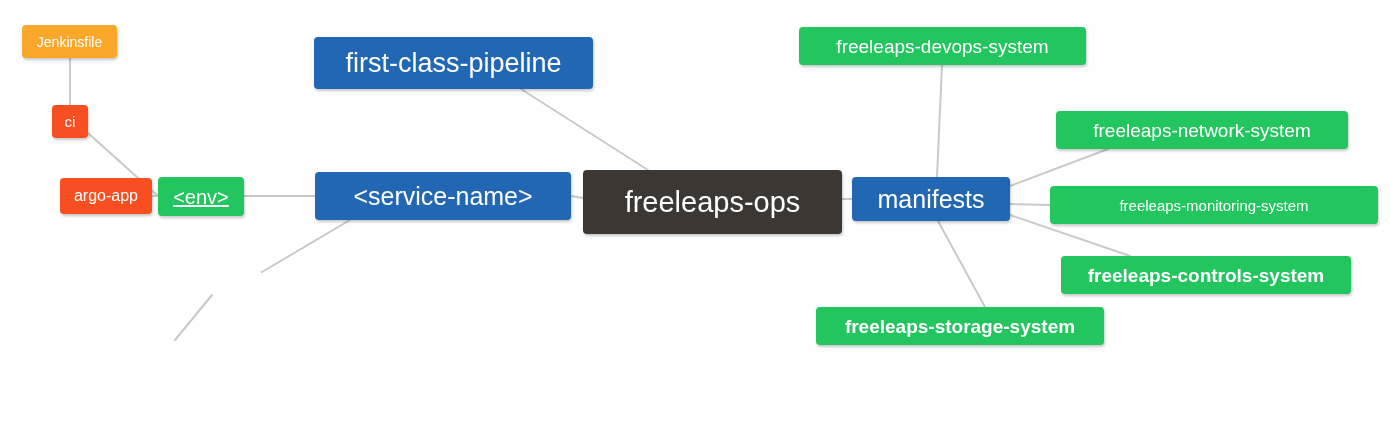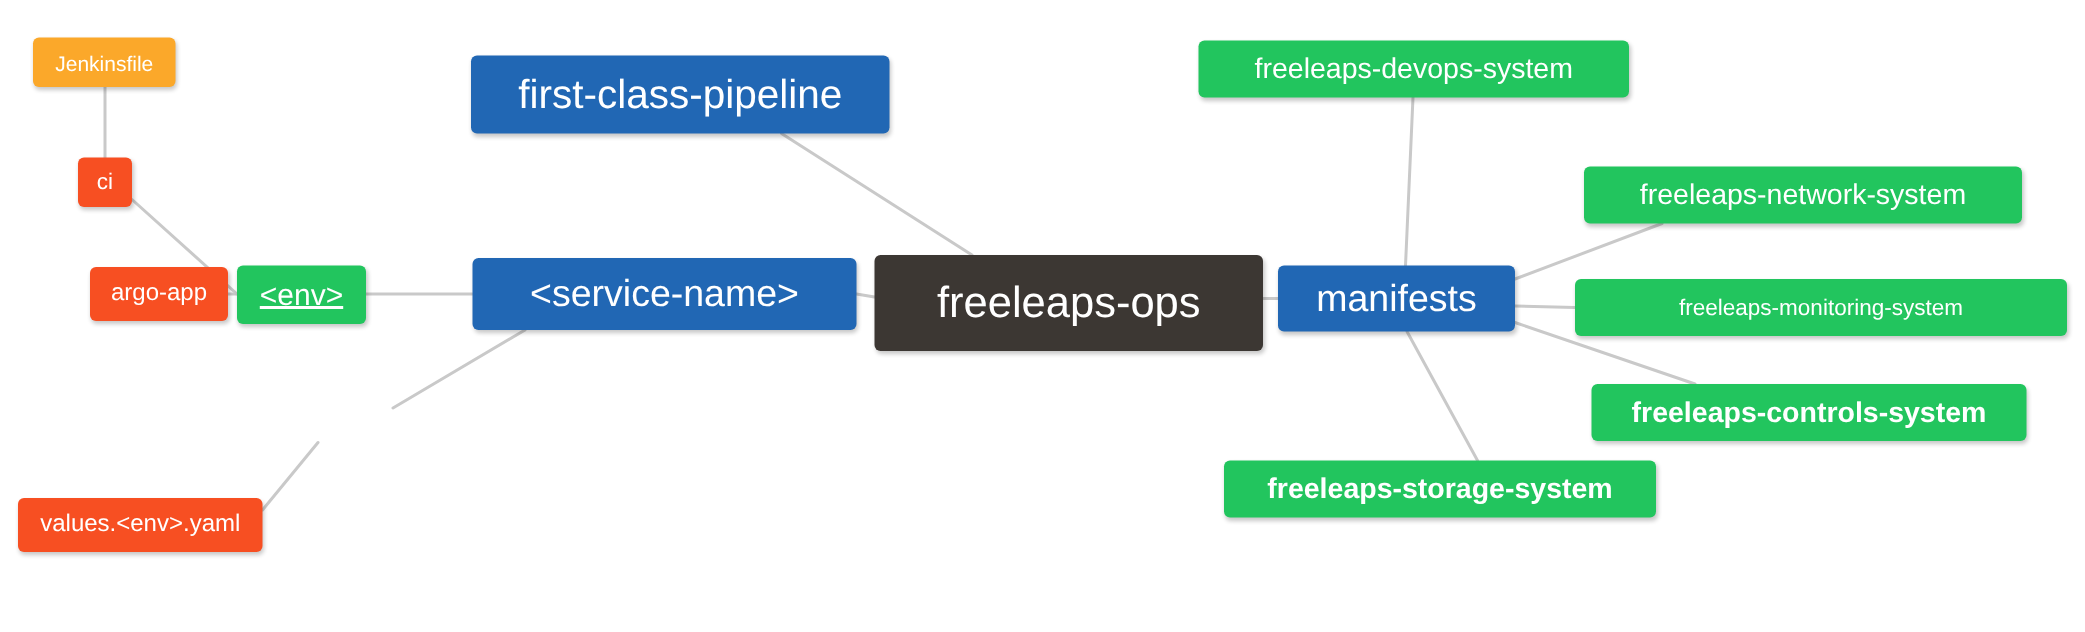--- a/index.html
+++ b/index.html
@@ -62,21 +62,20 @@
       <line x1="937" y1="177" x2="942" y2="65" stroke="#c9c9c9" stroke-width="2" stroke-linecap="round"></line>
       <line x1="1010" y1="186" x2="1108" y2="149" stroke="#c9c9c9" stroke-width="2" stroke-linecap="round"></line>
       <line x1="1010" y1="204" x2="1050" y2="205" stroke="#c9c9c9" stroke-width="2" stroke-linecap="round"></line>
       <line x1="1010" y1="215" x2="1130" y2="256" stroke="#c9c9c9" stroke-width="2" stroke-linecap="round"></line>
       <line x1="938" y1="221" x2="985" y2="307" stroke="#c9c9c9" stroke-width="2" stroke-linecap="round"></line>
     </svg>
 <div class="node n-amber" style="left: 22px; top: 25px; width: 95px; height: 33px; font-size: 14px;">Jenkinsfile</div>
     <div class="node n-red" style="left: 52px; top: 105px; width: 36px; height: 33px; font-size: 15px;">ci</div>
     <div class="node n-red" style="left: 32px; top: 178px; width: 92px; height: 36px; font-size: 16px; margin-left: 28px;">argo-app</div>
     <div class="node n-green" style="left: 158px; top: 177px; width: 86px; height: 39px; font-size: 20px; text-decoration: underline;">&lt;env&gt;</div>
-    <div class="node n-red" style="left: 12px; top: 332px; width: 163px; height: 36px; font-size: 16px;">values.&lt;env&gt;.yaml</div>
     <div class="node n-blue" style="left: 315px; top: 172px; width: 256px; height: 48px; font-size: 25px;">&lt;service-name&gt;</div>
     <div class="node n-blue" style="left: 314px; top: 37px; width: 279px; height: 52px; font-size: 27px;">first-class-pipeline</div>
     <div class="node n-root" style="left: 583px; top: 170px; width: 259px; height: 64px; font-size: 29px;">freeleaps-ops</div>
     <div class="node n-blue" style="left: 852px; top: 177px; width: 158px; height: 44px; font-size: 25px;">manifests</div>
     <div class="node n-green" style="left: 799px; top: 27px; width: 287px; height: 38px; font-size: 19px;">freeleaps-devops-system</div>
     <div class="node n-green" style="left: 1056px; top: 111px; width: 292px; height: 38px; font-size: 19px;">freeleaps-network-system</div>
     <div class="node n-green" style="left: 1050px; top: 186px; width: 328px; height: 38px; font-size: 15px;">freeleaps-monitoring-system</div>
     <div class="node n-green" style="left: 1061px; top: 256px; width: 290px; height: 38px; font-size: 19px; font-weight: bold;">freeleaps-controls-system</div>
     <div class="node n-green" style="left: 816px; top: 307px; width: 288px; height: 38px; font-size: 19px; font-weight: bold;">freeleaps-storage-system</div>
   </div>

